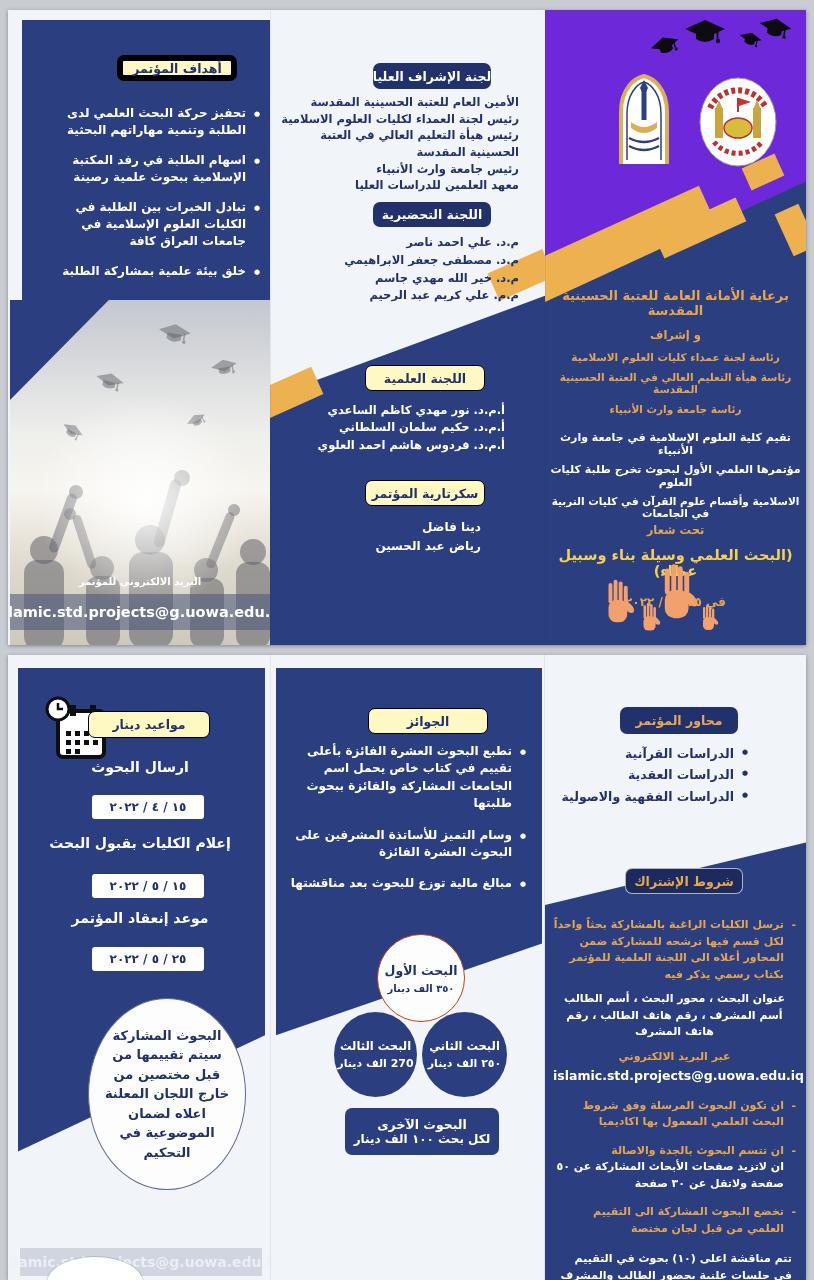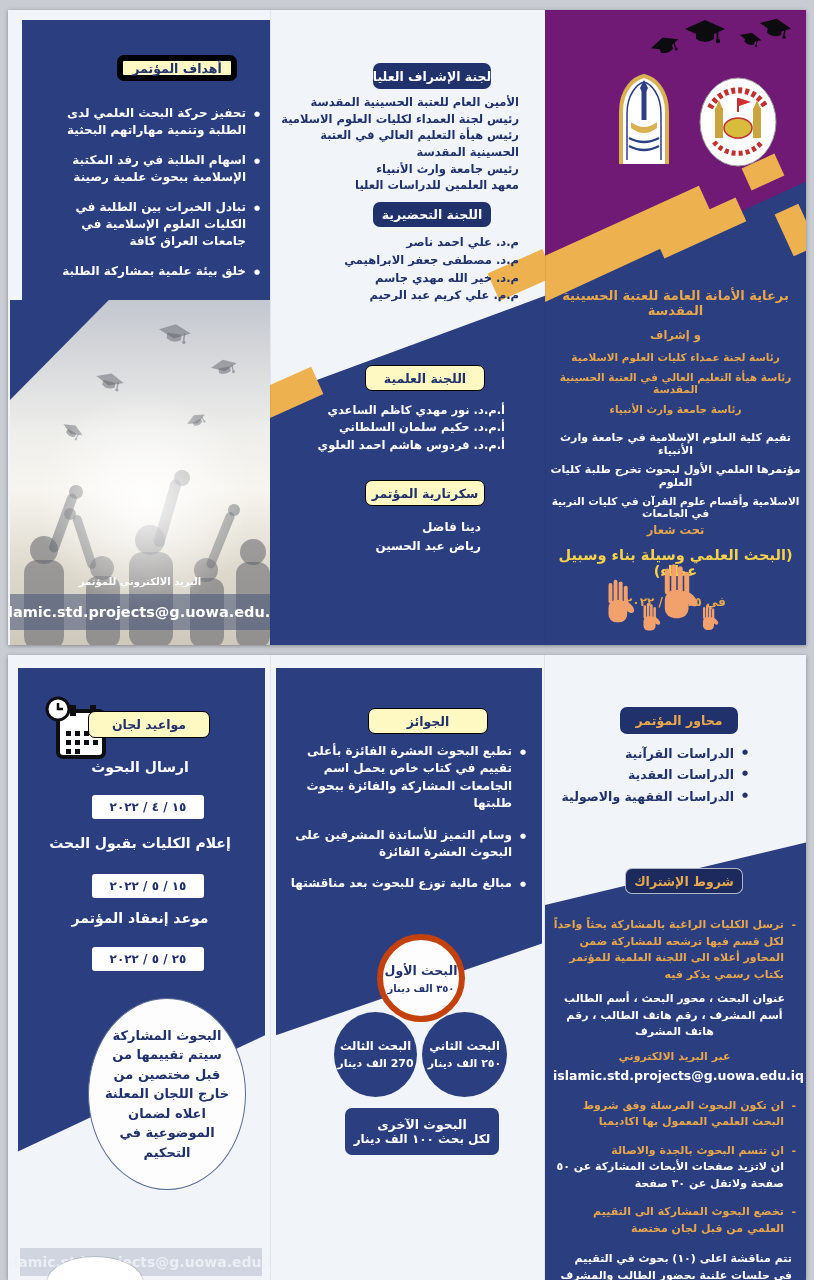--- a/index.html
+++ b/index.html
@@ -144,21 +144,21 @@
       <div>أ.م.د. فردوس هاشم احمد العلوي</div>
     </div>
 
     <div class="pill lt" style="left:95px;top:470px;width:120px;height:26px;border-width:1px">سكرتارية المؤتمر</div>
     <div class="abs rtl rt white z3" style="top:508px;right:64px;width:180px;font-size:12px;line-height:1.55">
       <div>دينا فاضل</div>
       <div>رياض عبد الحسين</div>
     </div>
   </div>
 
-  <div class="col" style="left:537px;width:261px;background:#701a75">
+  <div class="col" style="left:537px;width:261px;background:#6d28d9">
     <svg class="abs" style="left:92px;top:4px" width="170" height="70" viewBox="0 0 170 70" fill="#0c0c10">
       <use href="#cap" transform="translate(12,28) rotate(-18) scale(0.72)"></use>
       <use href="#cap" transform="translate(48,6) scale(1.0)"></use>
       <use href="#cap" transform="translate(104,16) rotate(14) scale(0.56)"></use>
       <use href="#cap" transform="translate(124,2) rotate(10) scale(0.8)"></use>
     </svg>
 
     <svg class="abs" style="left:70px;top:62px" width="58" height="95" viewBox="0 0 58 95">
       <path d="M6,92 V40 C6,16 20,6 29,4 C38,6 52,16 52,40 V92" fill="#fff" stroke="#d9b153" stroke-width="4"></path>
       <path d="M12,88 V42 C12,22 22,12 29,10 C36,12 46,22 46,42 V88" fill="none" stroke="#2c3f85" stroke-width="1.5"></path>
@@ -231,21 +231,21 @@
           <rect x="31" y="45" width="5" height="5"></rect>
           <rect x="40" y="45" width="5" height="5"></rect>
           <rect x="49" y="45" width="5" height="5"></rect>
         <rect x="22" y="54" width="5" height="5"></rect>
           <rect x="31" y="54" width="5" height="5"></rect>
       </g>
       <circle cx="14" cy="14" r="11" fill="#fff" stroke="#0d0d12" stroke-width="3"></circle>
       <path d="M14,8 v6 h5" stroke="#0d0d12" stroke-width="2.5" fill="none"></path>
     </svg>
 
-    <div class="pill lt" style="left:78px;top:56px;width:122px;height:27px;border-width:1.5px">مواعيد لجان</div>
+    <div class="pill lt" style="left:78px;top:56px;width:122px;height:27px;border-width:1.5px">مواعيد دينار</div>
 
     <div class="abs rtl ctr white z4" style="left:20px;right:20px;top:104px;font-size:14px">ارسال البحوث</div>
     <div class="datebox rtl" style="left:82px;top:140px">١٥ / ٤ / ٢٠٢٢</div>
 
     <div class="abs rtl ctr white z4" style="left:10px;right:10px;top:180px;font-size:14px">إعلام الكليات بقبول البحث</div>
     <div class="datebox rtl" style="left:82px;top:219px">١٥ / ٥ / ٢٠٢٢</div>
 
     <div class="abs rtl ctr white z4" style="left:10px;right:10px;top:255px;font-size:14px">موعد إنعقاد المؤتمر</div>
     <div class="datebox rtl" style="left:82px;top:292px">٢٥ / ٥ / ٢٠٢٢</div>
 
@@ -259,21 +259,21 @@
     <div class="abs" style="left:4px;top:13px;width:266px;height:612px;background:#2b3e80;clip-path:polygon(0 0,100% 0,100% 45%,0 60%)"></div>
 
     <div class="pill lt" style="left:96px;top:53px;width:120px;height:26px;border-width:1px">الجوائز</div>
 
     <div class="abs rtl rt white z3" style="top:88px;right:18px;width:238px;font-size:12px;line-height:1.45">
       <div class="li" style="margin-bottom:14px">تطبع البحوث العشرة الفائزة بأعلى تقييم في كتاب خاص يحمل اسم الجامعات المشاركة والفائزة ببحوث طلبتها</div>
       <div class="li" style="margin-bottom:14px">وسام التميز للأساتذة المشرفين على البحوث العشرة الفائزة</div>
       <div class="li">مبالغ مالية توزع للبحوث بعد مناقشتها</div>
     </div>
 
-    <div class="circ rtl navy" style="left:105px;top:279px;width:88px;height:88px;background:#fdfdfd;border:6px solid #c2410c">
+    <div class="circ rtl navy" style="left:105px;top:279px;width:88px;height:88px;background:#fdfdfd;border:1px solid #c2410c">
       <div style="font-size:12.5px;margin-bottom:5px">البحث الأول</div>
       <div style="font-size:10px">٣٥٠ الف دينار</div>
     </div>
     <div class="circ rtl white" style="left:150px;top:357px;width:85px;height:85px;background:#2b3e80">
       <div style="font-size:11.5px;margin-bottom:4px">البحث الثاني</div>
       <div style="font-size:11px">٢٥٠ الف دينار</div>
     </div>
     <div class="circ rtl white" style="left:62px;top:357px;width:83px;height:85px;background:#2b3e80">
       <div style="font-size:11.5px;margin-bottom:4px">البحث الثالث</div>
       <div style="font-size:11px">270 الف دينار</div>

